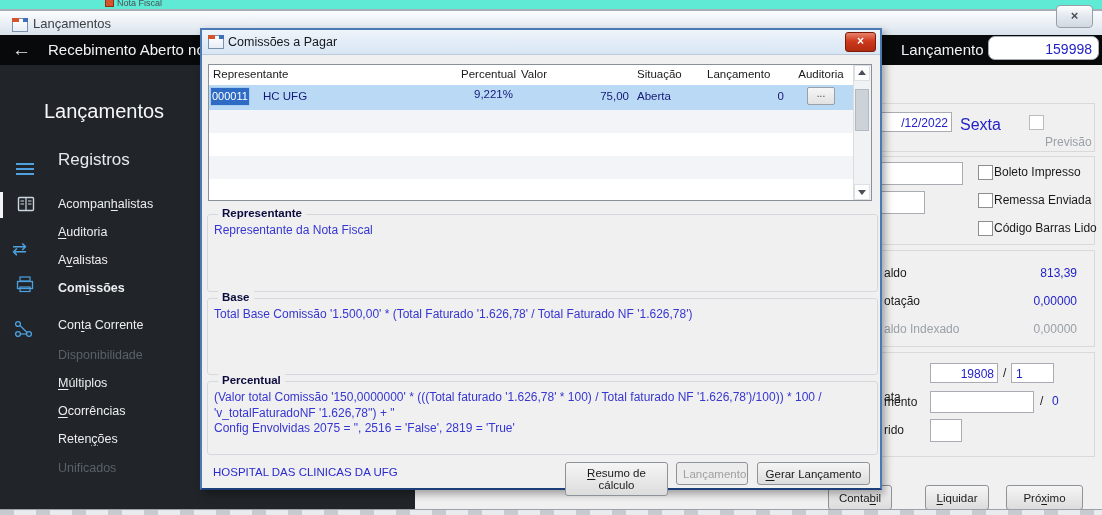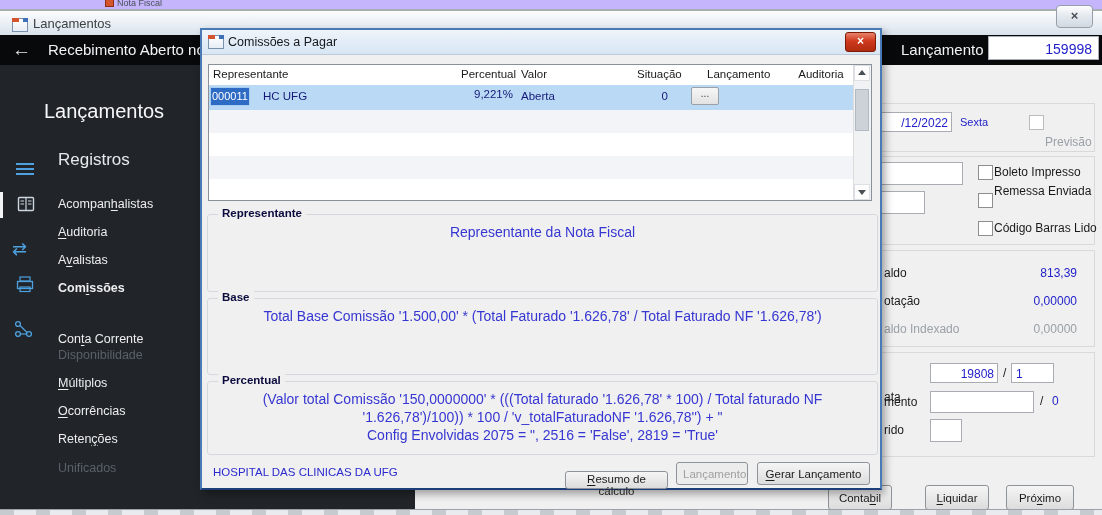--- a/index.html
+++ b/index.html
@@ -1,20 +1,20 @@
 <!DOCTYPE html>
 <html><head>
 <meta charset="utf-8">
 <style>
   html,body{margin:0;padding:0;}
   body{font-family:"Liberation Sans","DejaVu Sans",sans-serif;}
   .screen{position:relative;width:1102px;height:515px;overflow:hidden;background:#f0f0f1;}
   .abs{position:absolute;}
   
-  .bgstrip{left:0;top:0;width:1102px;height:9px;background:#c4b5fd;overflow:hidden;}
+  .bgstrip{left:0;top:0;width:1102px;height:9px;background:#5eead4;overflow:hidden;}
   .bgtab{position:absolute;left:105px;top:-2px;font-size:9px;color:#4a4f55;white-space:nowrap;}
   .bgtab .mini-ic{display:inline-block;width:7px;height:7px;background:#d4542e;border:1px solid #8e2f12;vertical-align:-1px;margin-right:3px;}
   
   .titlebar{left:0;top:9px;width:1102px;height:26px;background:linear-gradient(180deg,#fafcfe,#e6ecf3 60%,#d5dee8);border-top:2px solid #a6adb5;}
   .form-icon{position:absolute;width:14px;height:12px;border:1px solid #7a90ad;background:linear-gradient(#fff,#e8eef5);}
   .form-icon::before{content:"";position:absolute;left:-1px;top:-1px;width:7px;height:4px;background:#d4542e;}
   .form-icon::after{content:"";position:absolute;right:-1px;top:-1px;width:5px;height:4px;background:#3f6fb5;}
   .win-title{font-size:13px;color:#3c4047;}
   .win-close{left:1056px;top:5px;width:35px;height:21px;border:1px solid #989fa8;border-radius:4px;background:linear-gradient(180deg,#fdfdfe,#e3e8ee 50%,#d2d9e2);color:#4a4e55;font-size:13px;font-weight:bold;text-align:center;line-height:20px;cursor:pointer;}
   
@@ -56,21 +56,21 @@
   .sel-row{background:#b9d9f5;border-bottom:1px solid #7fb0e2;}
   .stripe{position:absolute;left:0;width:645px;height:23px;}
   .code-cell{background:#2e6bc4;color:#fff;box-shadow:inset 0 0 0 1px #a8cdf0;width:40px;height:19px;font-size:11px;line-height:19px;padding:0 2px;box-sizing:border-box;}
   .vsb{position:absolute;right:0;top:0;width:17px;height:135px;background:#f1f2f4;border-left:1px solid #dcdcdc;}
   .vsb-btn{position:absolute;left:0;width:16px;height:16px;background:#fdfdfd;border:1px solid #dcdfe3;box-sizing:border-box;cursor:pointer;}
   .tri-up{width:0;height:0;border-left:4px solid transparent;border-right:4px solid transparent;border-bottom:5px solid #4a4f55;margin:4px auto;}
   .tri-dn{width:0;height:0;border-left:4px solid transparent;border-right:4px solid transparent;border-top:5px solid #4a4f55;margin:5px auto;}
   .vsb-thumb{position:absolute;left:1px;top:24px;width:14px;height:42px;background:#cdd2d8;border:1px solid #b3b9c0;box-sizing:border-box;cursor:grab;}
   .gbox{position:absolute;left:5px;width:671px;border:1px solid #d5d9de;border-radius:3px;box-sizing:border-box;}
   .gbox-cap{position:absolute;left:10px;top:-8px;background:#f0f0f0;padding:0 4px;font-size:11.5px;font-weight:bold;color:#0b0b3d;}
-  .gbox-txt{padding:8px 6px 0 6px;font-size:14px;color:#3636d2;line-height:1.3;text-align:center;}
+  .gbox-txt{padding:8px 6px 0 6px;font-size:12px;color:#3636d2;line-height:1.3;}
   .dot-btn{width:26px;height:16px;margin:2px auto 0 auto;border:1px solid #9aa0a6;border-radius:2px;background:linear-gradient(#f6f6f6,#e2e2e2);font-size:10px;line-height:11px;text-align:center;color:#444;cursor:pointer;}
   .foot-co{position:absolute;left:11px;top:436px;font-size:11.5px;color:#2a2ace;}
   .statusbar{left:0;top:509px;width:1102px;height:6px;background:#e9ebee;border-top:1px solid #9aa1a8;background-image:repeating-linear-gradient(90deg,rgba(120,130,140,.30) 0 14px,transparent 14px 36px);}
 </style>
 </head>
 <body>
 
 <div class="screen">
 
   <div class="abs bgstrip">
@@ -114,43 +114,43 @@
       <circle cx="4" cy="14" r="2.4" fill="none" stroke="#4da1e0" stroke-width="1.3"></circle>
       <circle cx="15" cy="14" r="2.4" fill="none" stroke="#4da1e0" stroke-width="1.3"></circle>
       <line x1="6" y1="5.5" x2="13" y2="12.5" stroke="#4da1e0" stroke-width="1.2"></line>
       <line x1="6.5" y1="14" x2="12.5" y2="14" stroke="#4da1e0" stroke-width="1.2"></line>
     </svg>
 
   <div class="abs sb-item" style="top:197px;"><span>Acompan</span><span class="mn">h</span><span>alistas</span></div>
   <div class="abs sb-item" style="top:225px;"><span></span><span class="mn">A</span><span>uditoria</span></div>
   <div class="abs sb-item" style="top:253px;"><span>A</span><span class="mn">v</span><span>alistas</span></div>
   <div class="abs sb-item bold" style="top:281px;"><span>Com</span><span class="mn">i</span><span>ssões</span></div>
-  <div class="abs sb-item" style="top:332px;"><span>Con</span><span class="mn">t</span><span>a Corrente</span></div>
+  <div class="abs sb-item" style="top:318px;"><span>Con</span><span class="mn">t</span><span>a Corrente</span></div>
   <div class="abs sb-item dis" style="top:348px;"><span>Disponibilidade</span></div>
   <div class="abs sb-item" style="top:376px;"><span></span><span class="mn">M</span><span>últiplos</span></div>
   <div class="abs sb-item" style="top:404px;"><span></span><span class="mn">O</span><span>corrências</span></div>
   <div class="abs sb-item" style="top:432px;"><span>Reten</span><span class="mn">ç</span><span>ões</span></div>
   <div class="abs sb-item dis" style="top:461px;"><span>Unificados</span></div>
 
   <span class="abs" style="left:901px;top:41px;color:#f2f3f5;font-size:15px;">Lançamento</span>
-  <div class="abs w-input" style="left:988px;top:36px;width:111px;height:24px;font-size:14px;line-height:24px;text-align:right;padding-right:6px;box-sizing:border-box;">159998</div>
+  <div class="abs w-input" style="left:988px;top:36px;width:111px;height:24px;font-size:14px;line-height:24px;text-align:right;padding-right:6px;box-sizing:border-box;border-radius:7px;">159998</div>
 
   <div class="abs panelbox" style="left:858px;top:103px;width:235px;height:47px;"></div>
   <div class="abs w-input" style="left:866px;top:112px;width:86px;height:20px;line-height:20px;text-align:right;padding-right:3px;box-sizing:border-box;">/12/2022</div>
-  <span class="abs" style="left:960px;top:116px;font-size:11px;color:#2222c8;">Sexta</span>
+  <span class="abs" style="left:960px;top:116px;font-size:16px;color:#2222c8;">Sexta</span>
   <span class="abs chk" style="left:1029px;top:115px;border-color:#bcbcbc;"></span>
   <span class="abs lbl dis" style="left:1045px;top:115px;margin-top:20px;">Previsão</span>
 
   <div class="abs panelbox" style="left:858px;top:156px;width:235px;height:87px;"></div>
   <div class="abs w-input" style="left:866px;top:162px;width:95px;height:21px;"></div>
   <div class="abs w-input" style="left:866px;top:191px;width:57px;height:21px;"></div>
   <span class="abs chk" style="left:978px;top:165px;"></span>
   <span class="abs lbl" style="left:994px;top:165px;text-align:right;">Boleto Impresso</span>
   <span class="abs chk" style="left:978px;top:193px;"></span>
-  <span class="abs lbl" style="left:994px;top:184px;">Remessa Enviada</span>
+  <span class="abs lbl" style="left:994px;top:193px;">Remessa Enviada</span>
   <span class="abs chk" style="left:978px;top:221px;"></span>
   <span class="abs lbl" style="left:994px;top:221px;">Código Barras Lido</span>
 
   <div class="abs panelbox" style="left:858px;top:250px;width:235px;height:95px;"></div>
   <span class="abs lbl" style="left:884px;top:266px;">aldo</span>
   <div class="abs val-blue" style="left:940px;top:266px;width:137px;">813,39</div>
   <span class="abs lbl" style="left:884px;top:294px;">otação</span>
   <div class="abs val-blue" style="left:940px;top:294px;width:137px;">0,00000</div>
   <span class="abs lbl dis" style="left:884px;top:322px;">aldo Indexado</span>
   <div class="abs val-gray" style="left:940px;top:322px;width:137px;">0,00000</div>
@@ -162,21 +162,21 @@
   <div class="abs w-input" style="left:1011px;top:363px;width:43px;height:20px;line-height:20px;padding-left:4px;box-sizing:border-box;">1</div>
   <span class="abs lbl" style="left:884px;top:395px;">mento</span>
   <div class="abs w-input" style="left:930px;top:391px;width:102px;height:20px;"></div>
   <span class="abs lbl" style="left:1040px;top:394px;">/</span>
   <span class="abs" style="left:1052px;top:394px;font-size:12px;color:#2222c8;">0</span>
   <span class="abs lbl" style="left:884px;top:423px;">rido</span>
   <div class="abs w-input" style="left:930px;top:419px;width:30px;height:21px;"></div>
 
   <button class="abs btn" style="left:828px;top:485px;width:64px;height:25px;"><span>Conta</span><span class="mn">b</span><span>il</span></button>
   <button class="abs btn" style="left:925px;top:485px;width:64px;height:25px;"><span class="mn">L</span><span>iquidar</span></button>
-  <button class="abs btn" style="left:1006px;top:485px;width:68px;height:25px;"><span>Pró</span><span class="mn">x</span><span>imo</span></button>
+  <button class="abs btn" style="left:1006px;top:485px;width:77px;height:25px;"><span>Pró</span><span class="mn">x</span><span>imo</span></button>
 
   <div class="abs dialog">
     <div class="dlg-titlebar">
       <span class="form-icon" style="left:6px;top:5px;"></span>
       <span class="dlg-title">Comissões a Pagar</span>
       <div class="dlg-close">×</div>
     </div>
 
     <div class="grid">
       <div class="grow gh" style="top:0;height:20px;">
@@ -184,20 +184,21 @@
         <div class="gcell cw2">Percentual</div>
         <div class="gcell cw3">Valor</div>
         <div class="gcell cw4">Situação</div>
         <div class="gcell cw5">Lançamento</div>
         <div class="gcell cw6" style="text-align:center;">Auditoria</div>
       </div>
       <div class="grow sel-row" style="top:20px;height:25px;">
         <div class="gcell" style="width:46px;padding:2px 0 0 1px;"><span class="code-cell" style="display:inline-block;">000011</span></div>
         <div class="gcell navy" style="width:202px;padding-left:8px;padding-top:5px;">HC UFG</div>
         <div class="gcell navy cw2" style="text-align:right;">9,221%</div>
+        <div class="gcell navy cw3" style="text-align:right;padding-top:5px;">75,00</div>
         <div class="gcell navy cw4" style="padding-top:5px;">Aberta</div>
         <div class="gcell navy cw5" style="text-align:right;padding-top:5px;">0</div>
         <div class="gcell cw6" style="padding:0;">
             <div class="dot-btn">...</div>
           </div>
       </div>
       <div class="stripe" style="top:45px;background:#f3f4f7;"></div>
       <div class="stripe" style="top:68px;background:#ffffff;"></div>
       <div class="stripe" style="top:91px;background:#f3f4f7;"></div>
       <div class="stripe" style="top:114px;background:#ffffff;"></div>
@@ -220,19 +221,19 @@
       <span class="gbox-cap">Base</span>
       <div class="gbox-txt">Total Base Comissão '1.500,00' * (Total Faturado '1.626,78' / Total Faturado NF '1.626,78')</div>
     </div>
     <div class="gbox" style="top:351px;height:74px;">
       <span class="gbox-cap">Percentual</span>
       <div class="gbox-txt"><span>(Valor total Comissão '150,0000000' * (((Total faturado '1.626,78' * 100) / Total faturado NF '1.626,78')/100)) * 100 / 'v_totalFaturadoNF '1.626,78'') + "</span><br>
       <span>Config Envolvidas 2075 = ", 2516 = 'False', 2819 = 'True'</span></div>
     </div>
 
     <span class="foot-co">HOSPITAL DAS CLINICAS DA UFG</span>
-    <button class="btn" style="position:absolute;left:363px;top:432px;width:103px;height:18px;margin-top:9px;"><span class="mn">R</span><span>esumo de cálculo</span></button>
+    <button class="btn" style="position:absolute;left:363px;top:432px;width:103px;height:34px;"><span class="mn">R</span><span>esumo de cálculo</span></button>
     <button class="btn dis" style="position:absolute;left:474px;top:432px;width:72px;height:23px;"><span>Lançamento</span></button>
     <button class="btn" style="position:absolute;left:555px;top:432px;width:113px;height:23px;"><span class="mn">G</span><span>erar Lançamento</span></button>
   </div>
 
   <div class="abs statusbar"></div>
 </div>
 
 </body></html>

